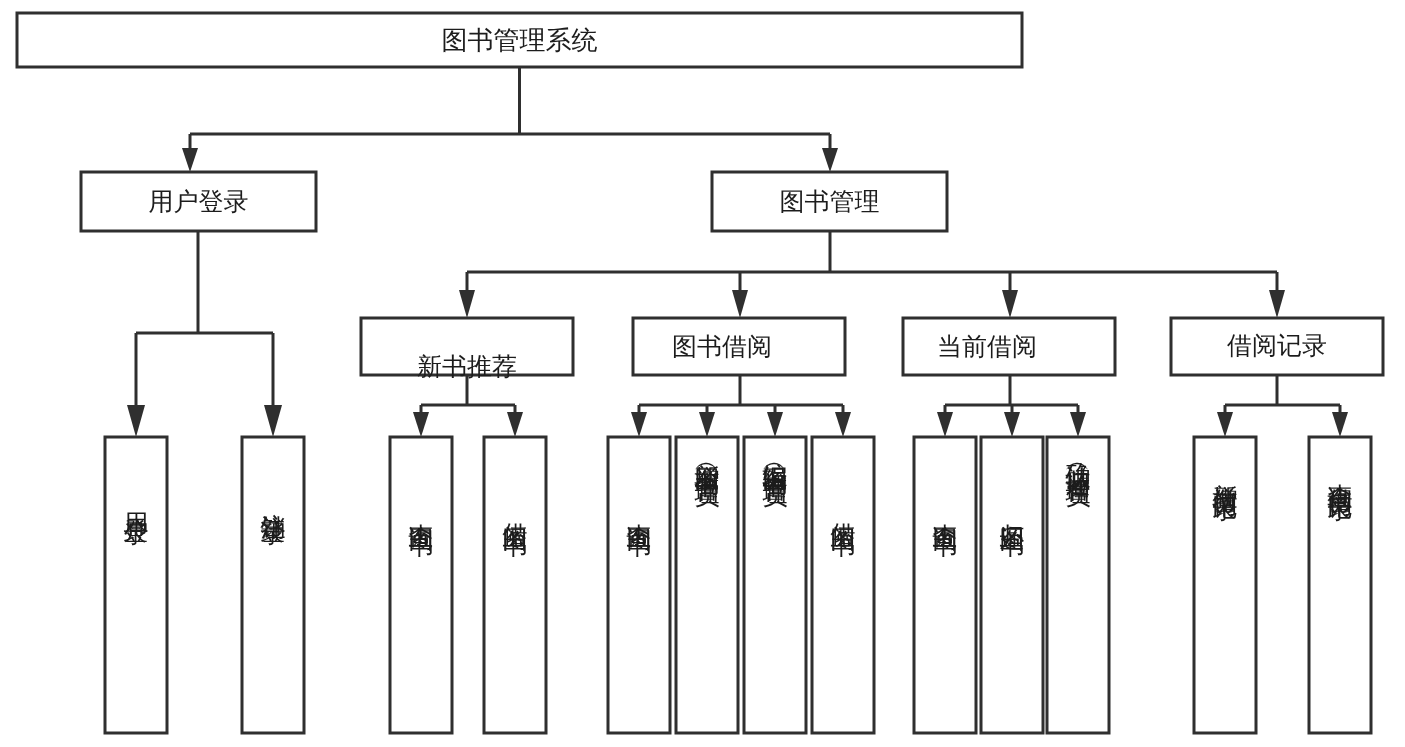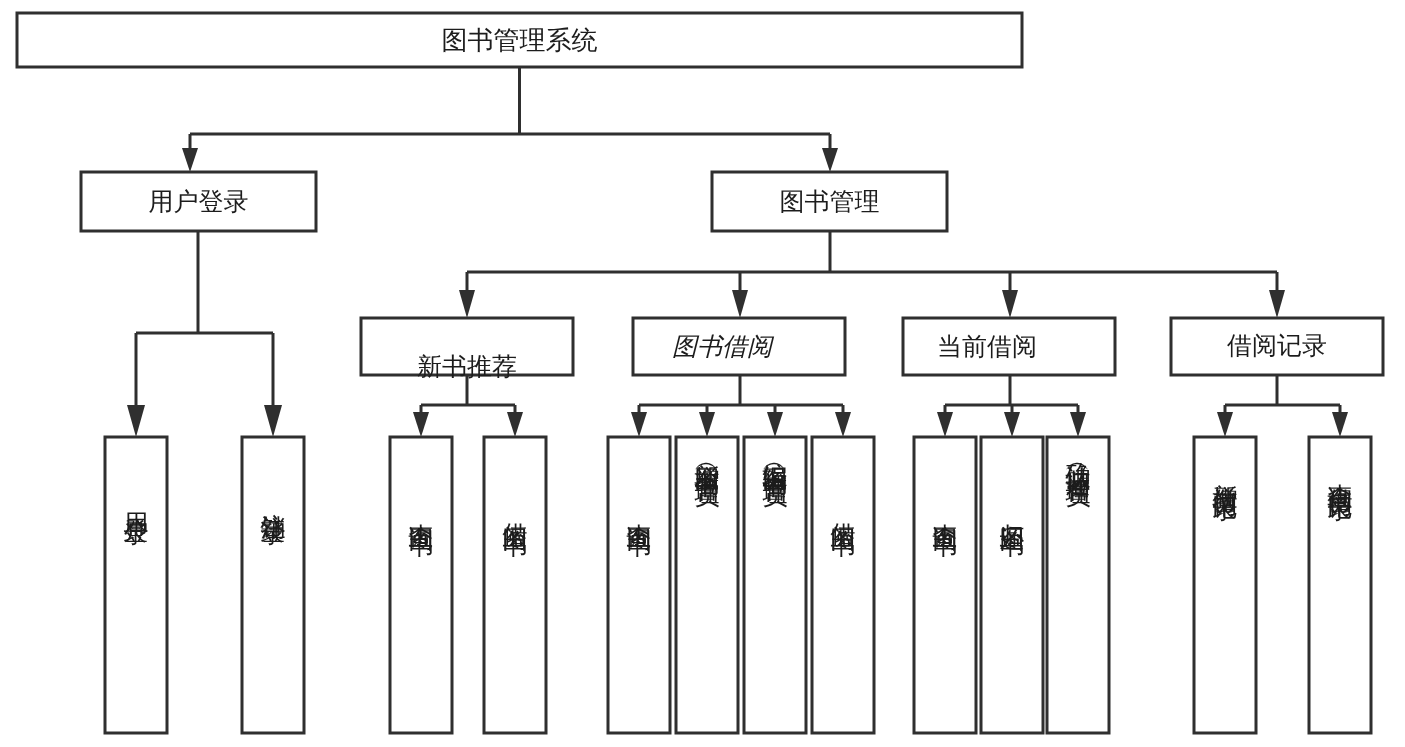--- a/index.html
+++ b/index.html
@@ -198,21 +198,21 @@
   </div>
 
   <div class="hlabel-wrap" style="left:712px; top:172px; width:235px; height:58px;">
     <span class="hlabel-text">图书管理</span>
   </div>
 
   <div class="hlabel-wrap" style="left:361px; top:318px; width:212px; height:57px;margin-top:20px;">
     <span class="hlabel-text">新书推荐</span>
   </div>
 
-  <div class="hlabel-wrap" style="left:633px; top:318px; width:178px; height:57px;font-style:italic;">
+  <div class="hlabel-wrap" style="left:633px; top:318px; width:178px; height:57px;">
     <span class="hlabel-text">图书借阅</span>
   </div>
 
   <div class="hlabel-wrap" style="left:903px; top:318px; width:168px; height:57px;">
     <span class="hlabel-text">当前借阅</span>
   </div>
 
   <div class="hlabel-wrap" style="left:1171px; top:318px; width:212px; height:54px;justify-content:center;">
     <span class="hlabel-text">借阅记录</span>
   </div>

